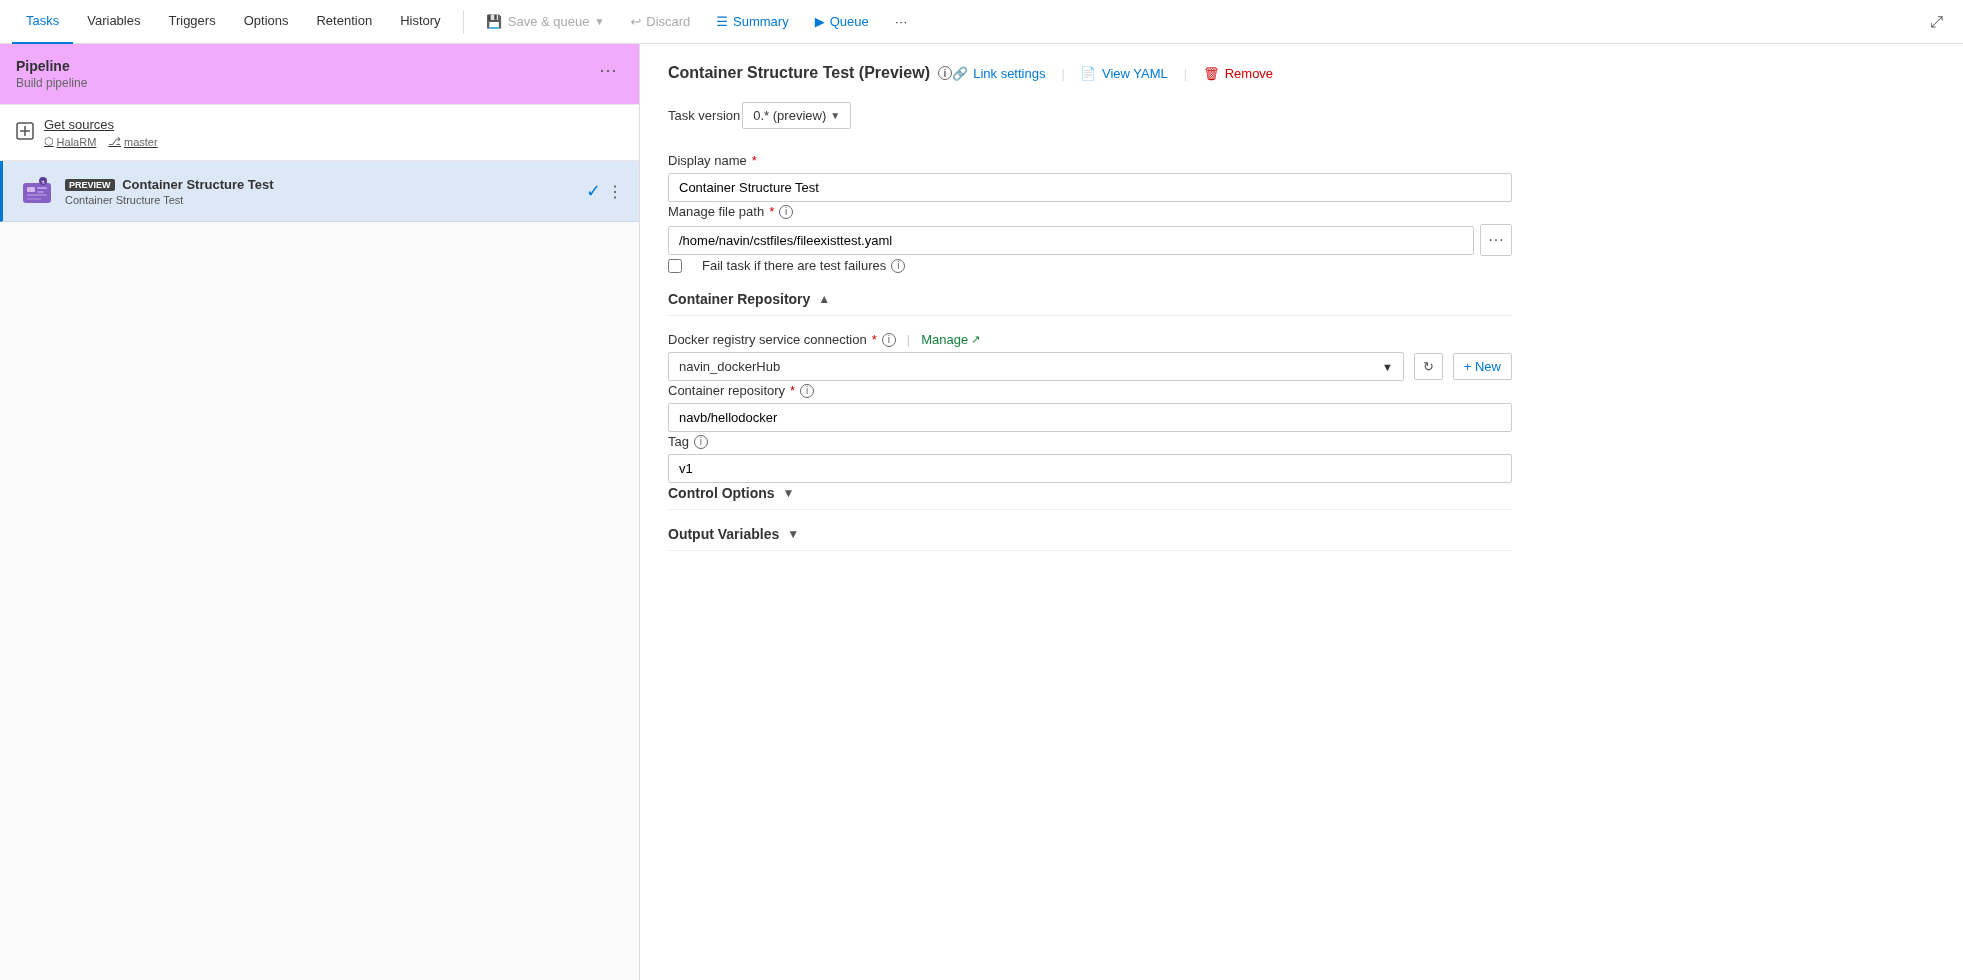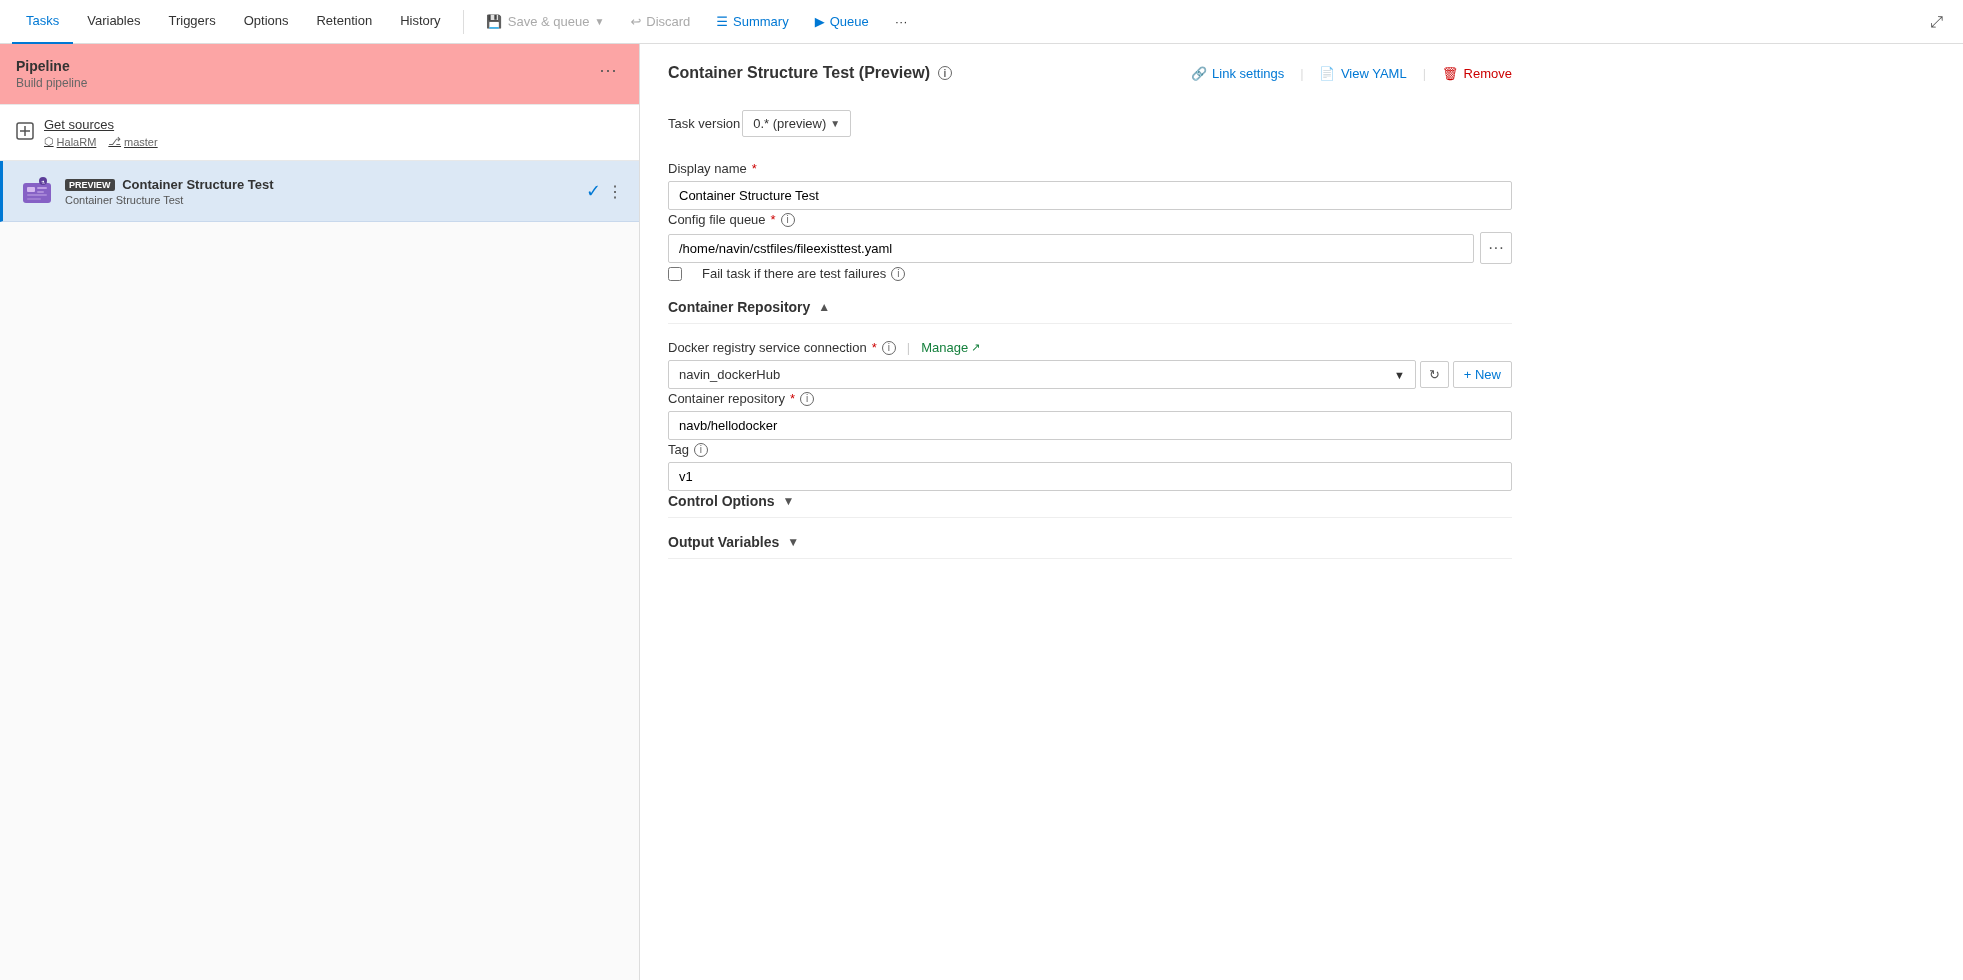--- a/index.html
+++ b/index.html
@@ -33,21 +33,21 @@
 
     
     .left-panel {
       width: 640px; min-width: 640px; background: #fafafa; border-right: 1px solid #ddd;
       display: flex; flex-direction: column; overflow: hidden;
     }
 
     
     .pipeline-header {
       display: flex; align-items: flex-start; justify-content: space-between;
-      padding: 14px 16px; background: #fca5a5; border-bottom: 1px solid #e8e8e8;
+      padding: 14px 16px; background: #f0abfc; border-bottom: 1px solid #e8e8e8;
     }
     .pipeline-title { font-size: 14px; font-weight: 600; }
     .pipeline-subtitle { font-size: 12px; color: #666; margin-top: 2px; }
     .more-btn { background: none; border: none; cursor: pointer; font-size: 18px; color: #555; padding: 2px 6px; }
 
     
     .get-sources {
       display: flex; align-items: center; padding: 12px 16px;
       background: #fff; border-bottom: 1px solid #e8e8e8; gap: 10px; text-decoration: underline;
     }
@@ -87,22 +87,22 @@
     .task-more { background: none; border: none; cursor: pointer; font-size: 16px; color: #555; }
 
     
     .right-panel {
       flex: 1; background: #fff; overflow-y: auto; padding: 0;
     }
     .right-inner { padding: 20px 28px 40px 28px; max-width: 900px; }
 
     
     .panel-header {
-      display: flex; align-items: center; justify-content: space-between;
-      margin-bottom: 28px;
+      display: flex; align-items: center; justify-content: flex-start;
+      margin-bottom: 20px;
     }
     .panel-title { font-size: 16px; font-weight: 600; display: flex; align-items: center; gap: 8px; }
     .panel-actions { display: flex; align-items: center; gap: 16px; }
     .panel-action-btn {
       display: flex; align-items: center; gap: 5px; background: none; border: none;
       cursor: pointer; color: #0078d4; font-size: 13px;
     }
     .panel-action-sep { color: #ddd; }
     .panel-action-remove { color: #c00; }
 
@@ -148,21 +148,21 @@
     .checkbox-label { font-size: 13px; display: flex; align-items: center; gap: 5px; }
 
     
     .section-header {
       display: flex; align-items: center; gap: 8px; font-size: 14px; font-weight: 600;
       margin-bottom: 16px; padding-bottom: 8px; border-bottom: 1px solid #eee; cursor: pointer;
     }
     .section-toggle { font-size: 12px; color: #555; }
     .manage-link { color: #15803d; cursor: pointer; text-decoration: none; display: flex; align-items: center; gap: 3px; }
 
-    .select-with-controls { display: flex; align-items: center; gap: 4px; justify-content: center; }
+    .select-with-controls { display: flex; align-items: center; gap: 10px; justify-content: center; }
     .select-dropdown {
       flex: 1; border: 1px solid #ccc; border-radius: 2px; padding: 6px 10px;
       font-size: 13px; background: #fff; display: flex; align-items: center; justify-content: space-between;
       cursor: pointer;
     }
     .refresh-btn, .add-new-btn {
       border: 1px solid #ccc; background: #fff; border-radius: 2px; padding: 5px 10px;
       cursor: pointer; font-size: 13px; display: flex; align-items: center; gap: 4px;
       color: #0078d4; white-space: nowrap;
     }
@@ -325,21 +325,21 @@
       <div class="form-row">
         <div class="form-label">
           <span>Display name</span>
           <span class="required">*</span>
         </div>
         <input class="form-input" type="text" value="Container Structure Test" style="">
       </div>
 
       <div class="form-row">
         <div class="form-label">
-          <span>Config file queue</span>
+          <span>Manage file path</span>
           <span class="required">*</span>
           <span class="info-icon">i</span>
         </div>
         <div class="form-input-row">
           <input class="form-input" type="text" value="/home/navin/cstfiles/fileexisttest.yaml" style="">
           <button class="ellipsis-btn">···</button>
         </div>
       </div>
 
       <div class="checkbox-row">

